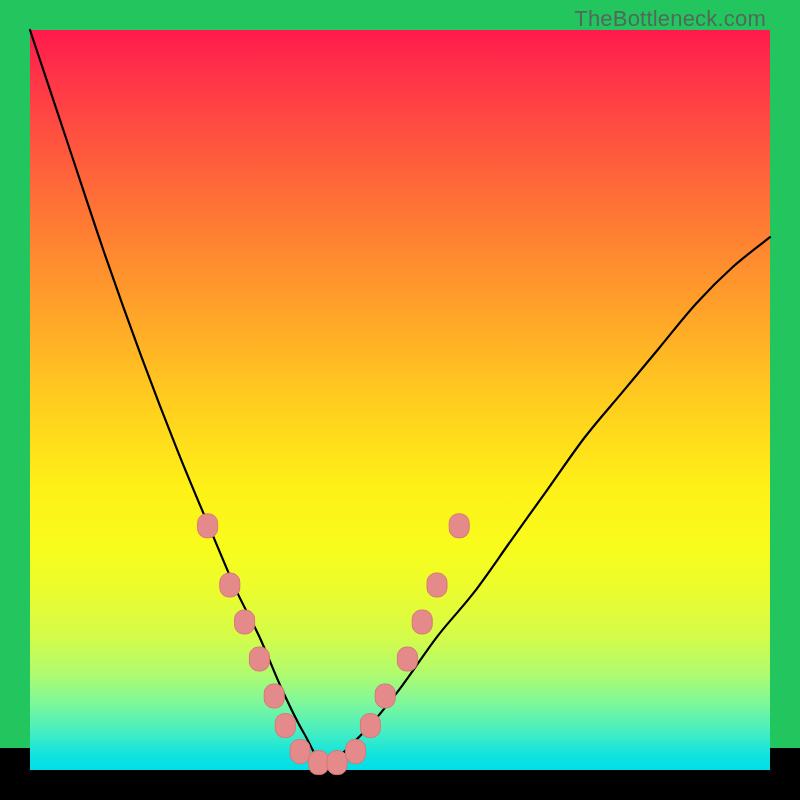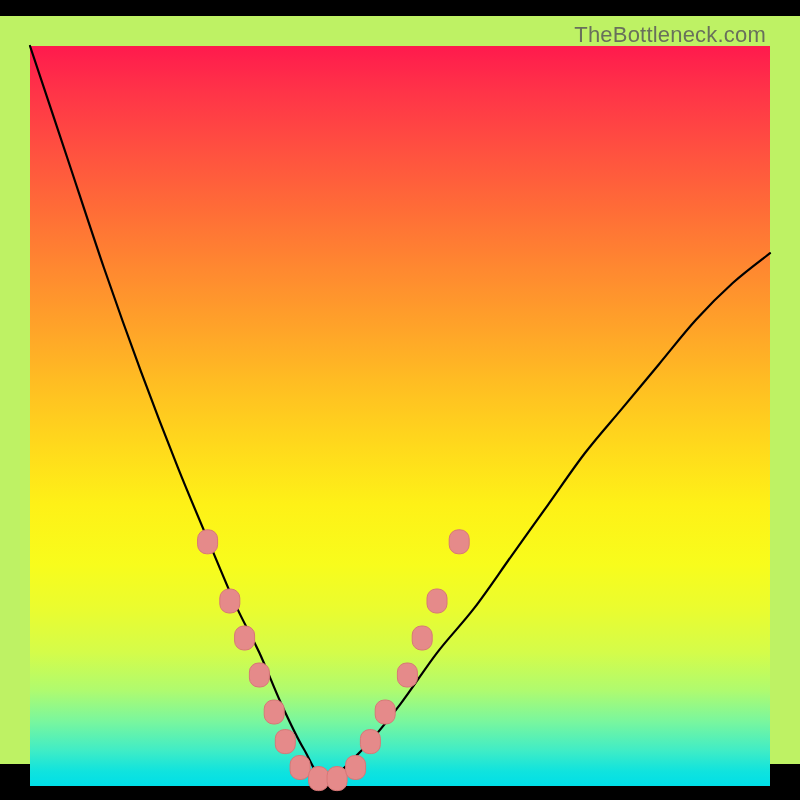--- a/index.html
+++ b/index.html
@@ -8,22 +8,21 @@
     width: 800px;
     height: 800px;
     overflow: hidden;
     background: #000;
     font-family: Arial, Helvetica, sans-serif;
   }
   .frame {
     position: relative;
     width: 800px;
     height: 748px;
-    background: #bef264;
-    margin-top: 16px;
+    background: #22c55e;
   }
   .plot {
     position: absolute;
     left: 30px;
     top: 30px;
     width: 740px;
     height: 740px;
     
     background: linear-gradient(
       to bottom,

